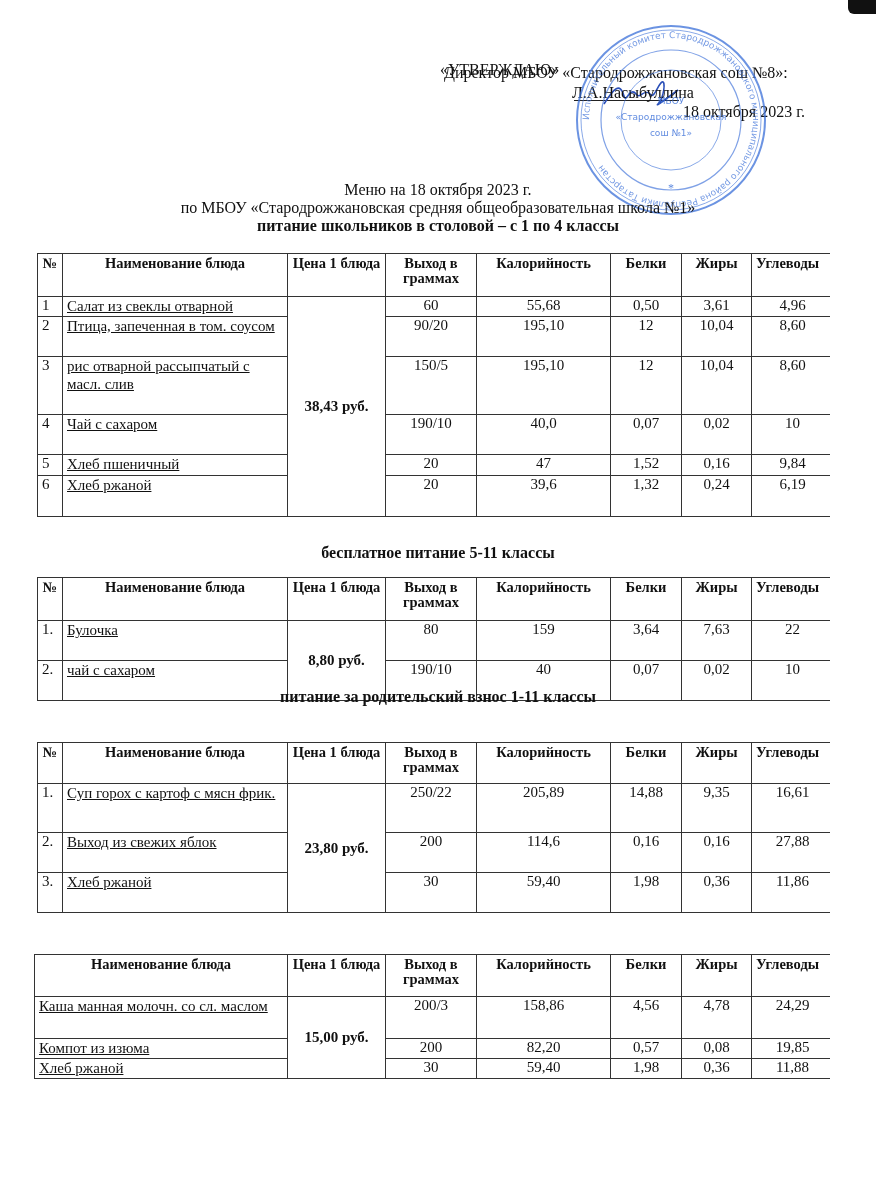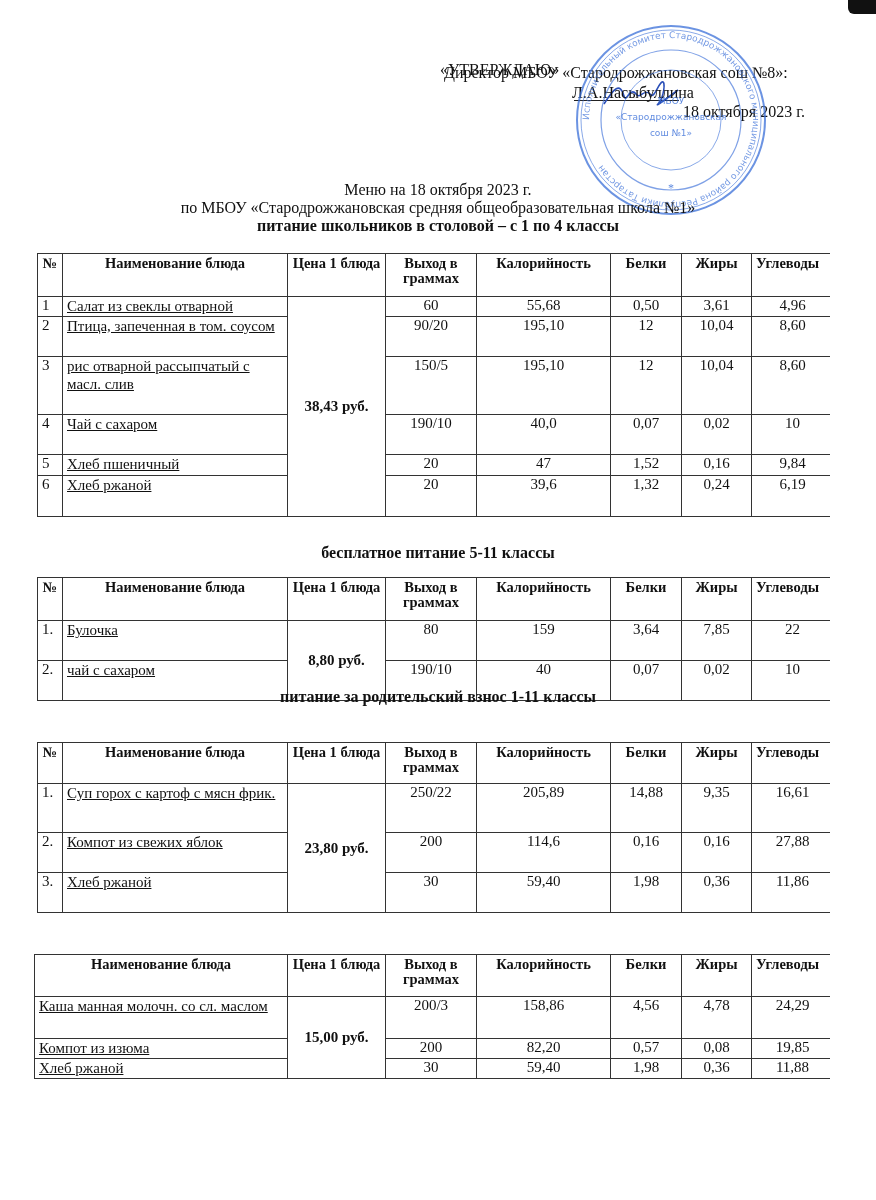--- a/index.html
+++ b/index.html
@@ -166,21 +166,21 @@
     <th>Жиры</th>
     <th style="text-align:left">Углеводы</th>
   </tr>
   <tr style="height:40px">
     <td class="num">1.</td>
     <td class="name">Булочка</td>
     <td class="price" rowspan="2">8,80 руб.</td>
     <td class="c">80</td>
     <td class="c">159</td>
     <td class="c">3,64</td>
-    <td class="c">7,85</td>
+    <td class="c">7,63</td>
     <td class="r">22</td>
   </tr>
   <tr style="height:40px">
     <td class="num">2.</td>
     <td class="name">чай с сахаром</td>
     <td class="c">190/10</td>
     <td class="c">40</td>
     <td class="c">0,07</td>
     <td class="c">0,02</td>
     <td class="r">10</td>
@@ -216,21 +216,21 @@
     <td class="name">Суп горох с картоф с мясн фрик.</td>
     <td class="price" rowspan="3">23,80 руб.</td>
     <td class="c">250/22</td>
     <td class="c">205,89</td>
     <td class="c">14,88</td>
     <td class="c">9,35</td>
     <td class="r">16,61</td>
   </tr>
   <tr style="height:40px">
     <td class="num">2.</td>
-    <td class="name">Компот из свежих яблок</td>
+    <td class="name">Выход из свежих яблок</td>
     <td class="c">200</td>
     <td class="c">114,6</td>
     <td class="c">0,16</td>
     <td class="c">0,16</td>
     <td class="r">27,88</td>
   </tr>
   <tr style="height:40px">
     <td class="num">3.</td>
     <td class="name">Хлеб ржаной</td>
     <td class="c">30</td>

